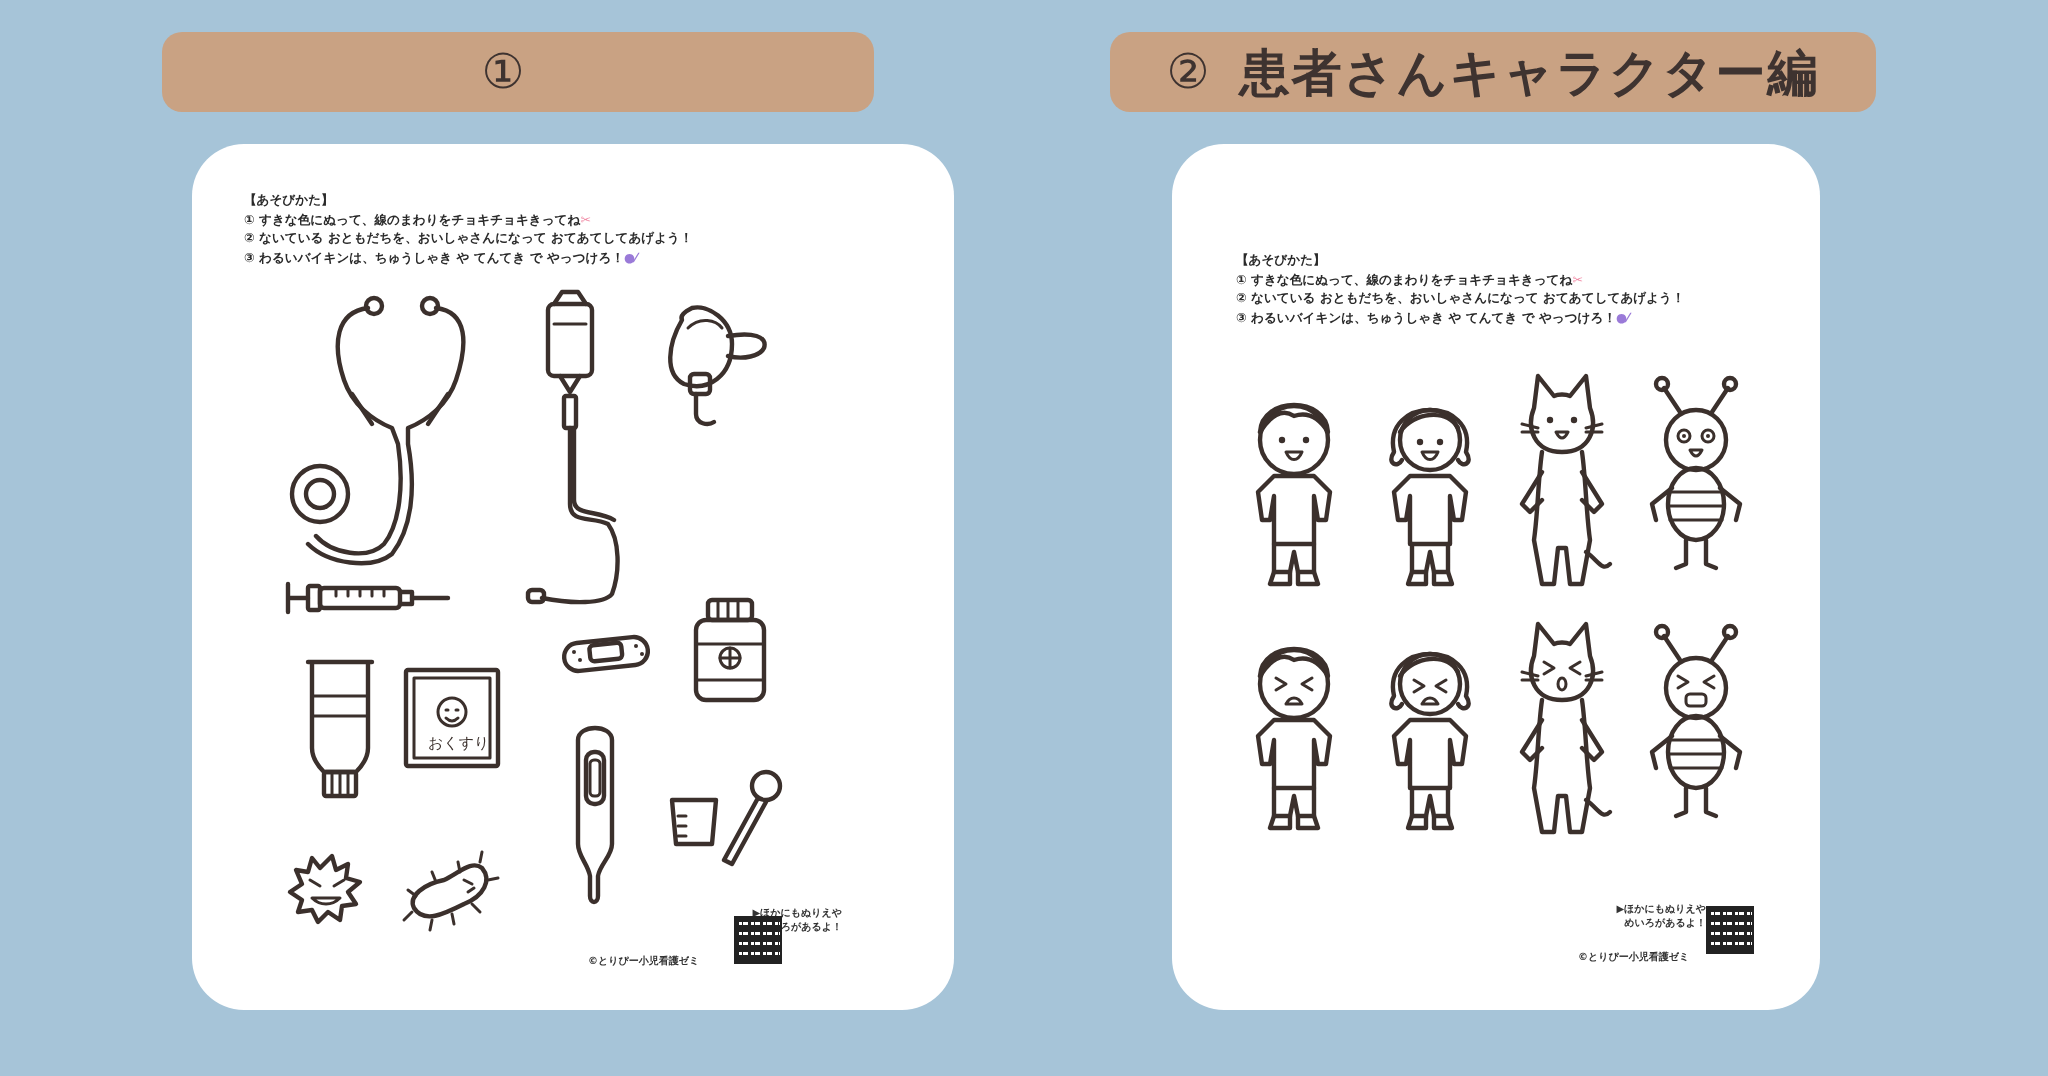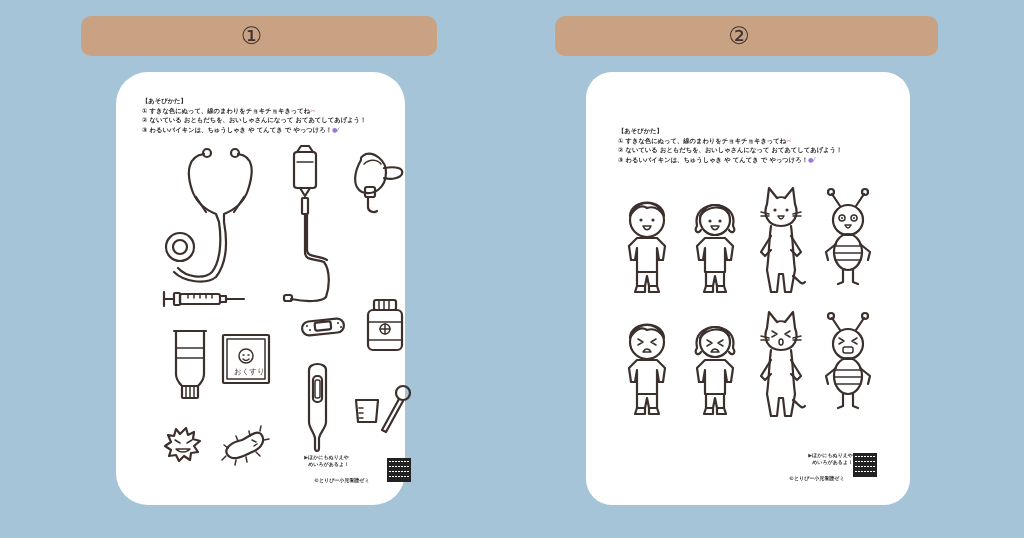--- a/index.html
+++ b/index.html
@@ -16,21 +16,21 @@
     display: flex; align-items: center; justify-content: center;
     letter-spacing: 1px; white-space: nowrap;
   }
   .pill .num { margin-right: 14px; font-weight: normal; font-size: 24px; }
   .pill1 { left: 81px; width: 356px; }
   .pill2 { left: 555px; width: 383px; }
   .card {
     position: absolute; top: 72px; height: 433px;
     background: #ffffff; border-radius: 26px;
   }
-  .card1 { left: 116px; width: 289px; border-radius: 32px; }
+  .card1 { left: 96px; width: 381px; }
   .card2 { left: 586px; width: 324px; }
   .instr {
     position: absolute; font-size: 6.3px; line-height: 9.6px;
     color: #2a2a2a; font-weight: bold; white-space: nowrap;
   }
   .card1 .instr { left: 26px; top: 24px; }
   .card2 .instr { left: 32px; top: 54px; }
   .heart { color: #f08aa5; }
   .purple { color: #9a7ad8; }
   .art { position: absolute; left: 0; top: 0; }
@@ -56,20 +56,21 @@
 </style>
 </head>
 <body>
 
 <div class="pill pill1">
   <span class="num">①</span>
 </div>
 
 <div class="pill pill2">
   <span class="num">②</span>
+  <span>患者さんキャラクター編</span>
 </div>
 
 <div class="card card1">
   <div class="instr">
     <div>【あそびかた】</div>
     <div><span>① すきな色にぬって、線のまわりをチョキチョキきってね</span><span class="heart">✂</span></div>
     <div>② ないている おともだちを、おいしゃさんになって おてあてしてあげよう！</div>
     <div><span>③ わるいバイキンは、ちゅうしゃき や てんてき で やっつけろ！</span><span class="purple">●⁄</span></div>
   </div>
 

